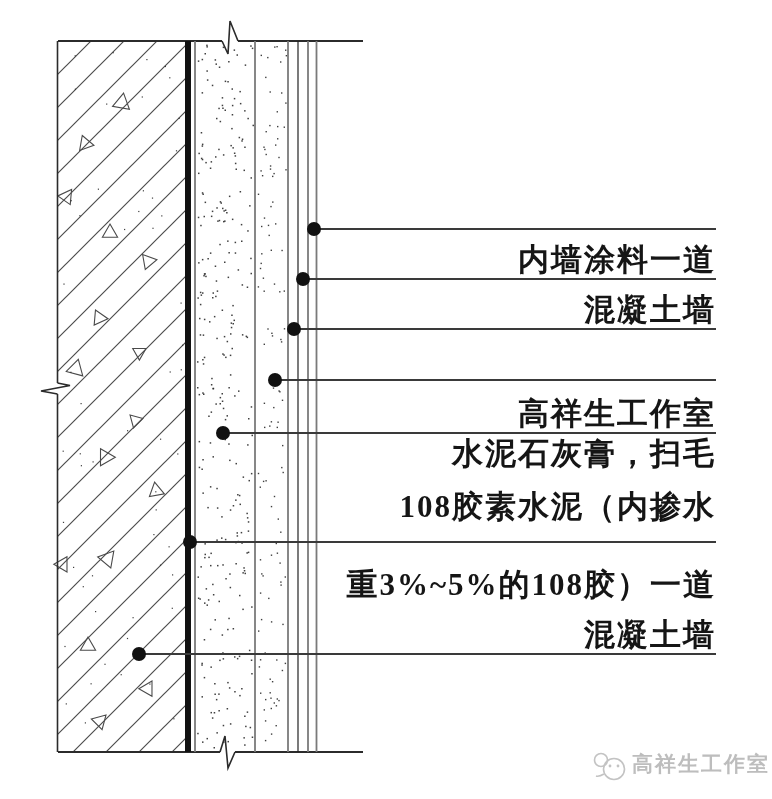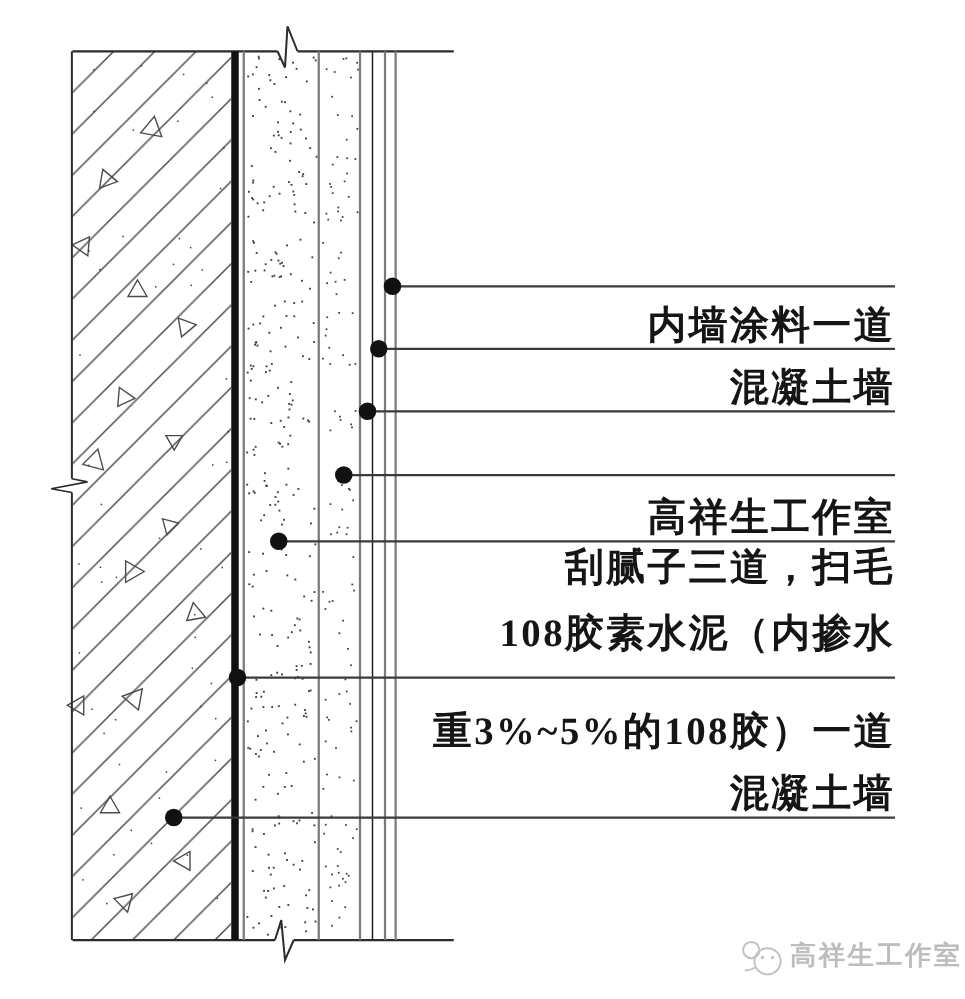--- a/index.html
+++ b/index.html
@@ -584,21 +584,21 @@
       <circle cx="614" cy="769" r="10.5"></circle>
       <circle cx="610" cy="766" r="1.4" fill="#c3c3c3" stroke="none"></circle>
       <circle cx="618" cy="766" r="1.4" fill="#c3c3c3" stroke="none"></circle>
       <path d="M604 774 q-5 3 -8 2"></path>
     </g>
   </svg>
 
   <div class="callout-text" style="top:243px">内墙涂料一道</div>
   <div class="callout-text" style="top:293px">混凝土墙</div>
   <div class="callout-text" style="top:397px">高祥生工作室</div>
-  <div class="callout-text" style="top:437px">刮腻子三道，扫毛</div>
+  <div class="callout-text" style="top:437px">水泥石灰膏，扫毛</div>
   <div class="callout-text" style="top:490px">108胶素水泥（内掺水</div>
   <div class="callout-text" style="top:568px">重3%~5%的108胶）一道</div>
   <div class="callout-text" style="top:618px">混凝土墙</div>
 
   <div id="watermark">
     <span class="wm-text" style="margin-left:40px">高祥生工作室</span>
   </div>
 
 </div>
 

